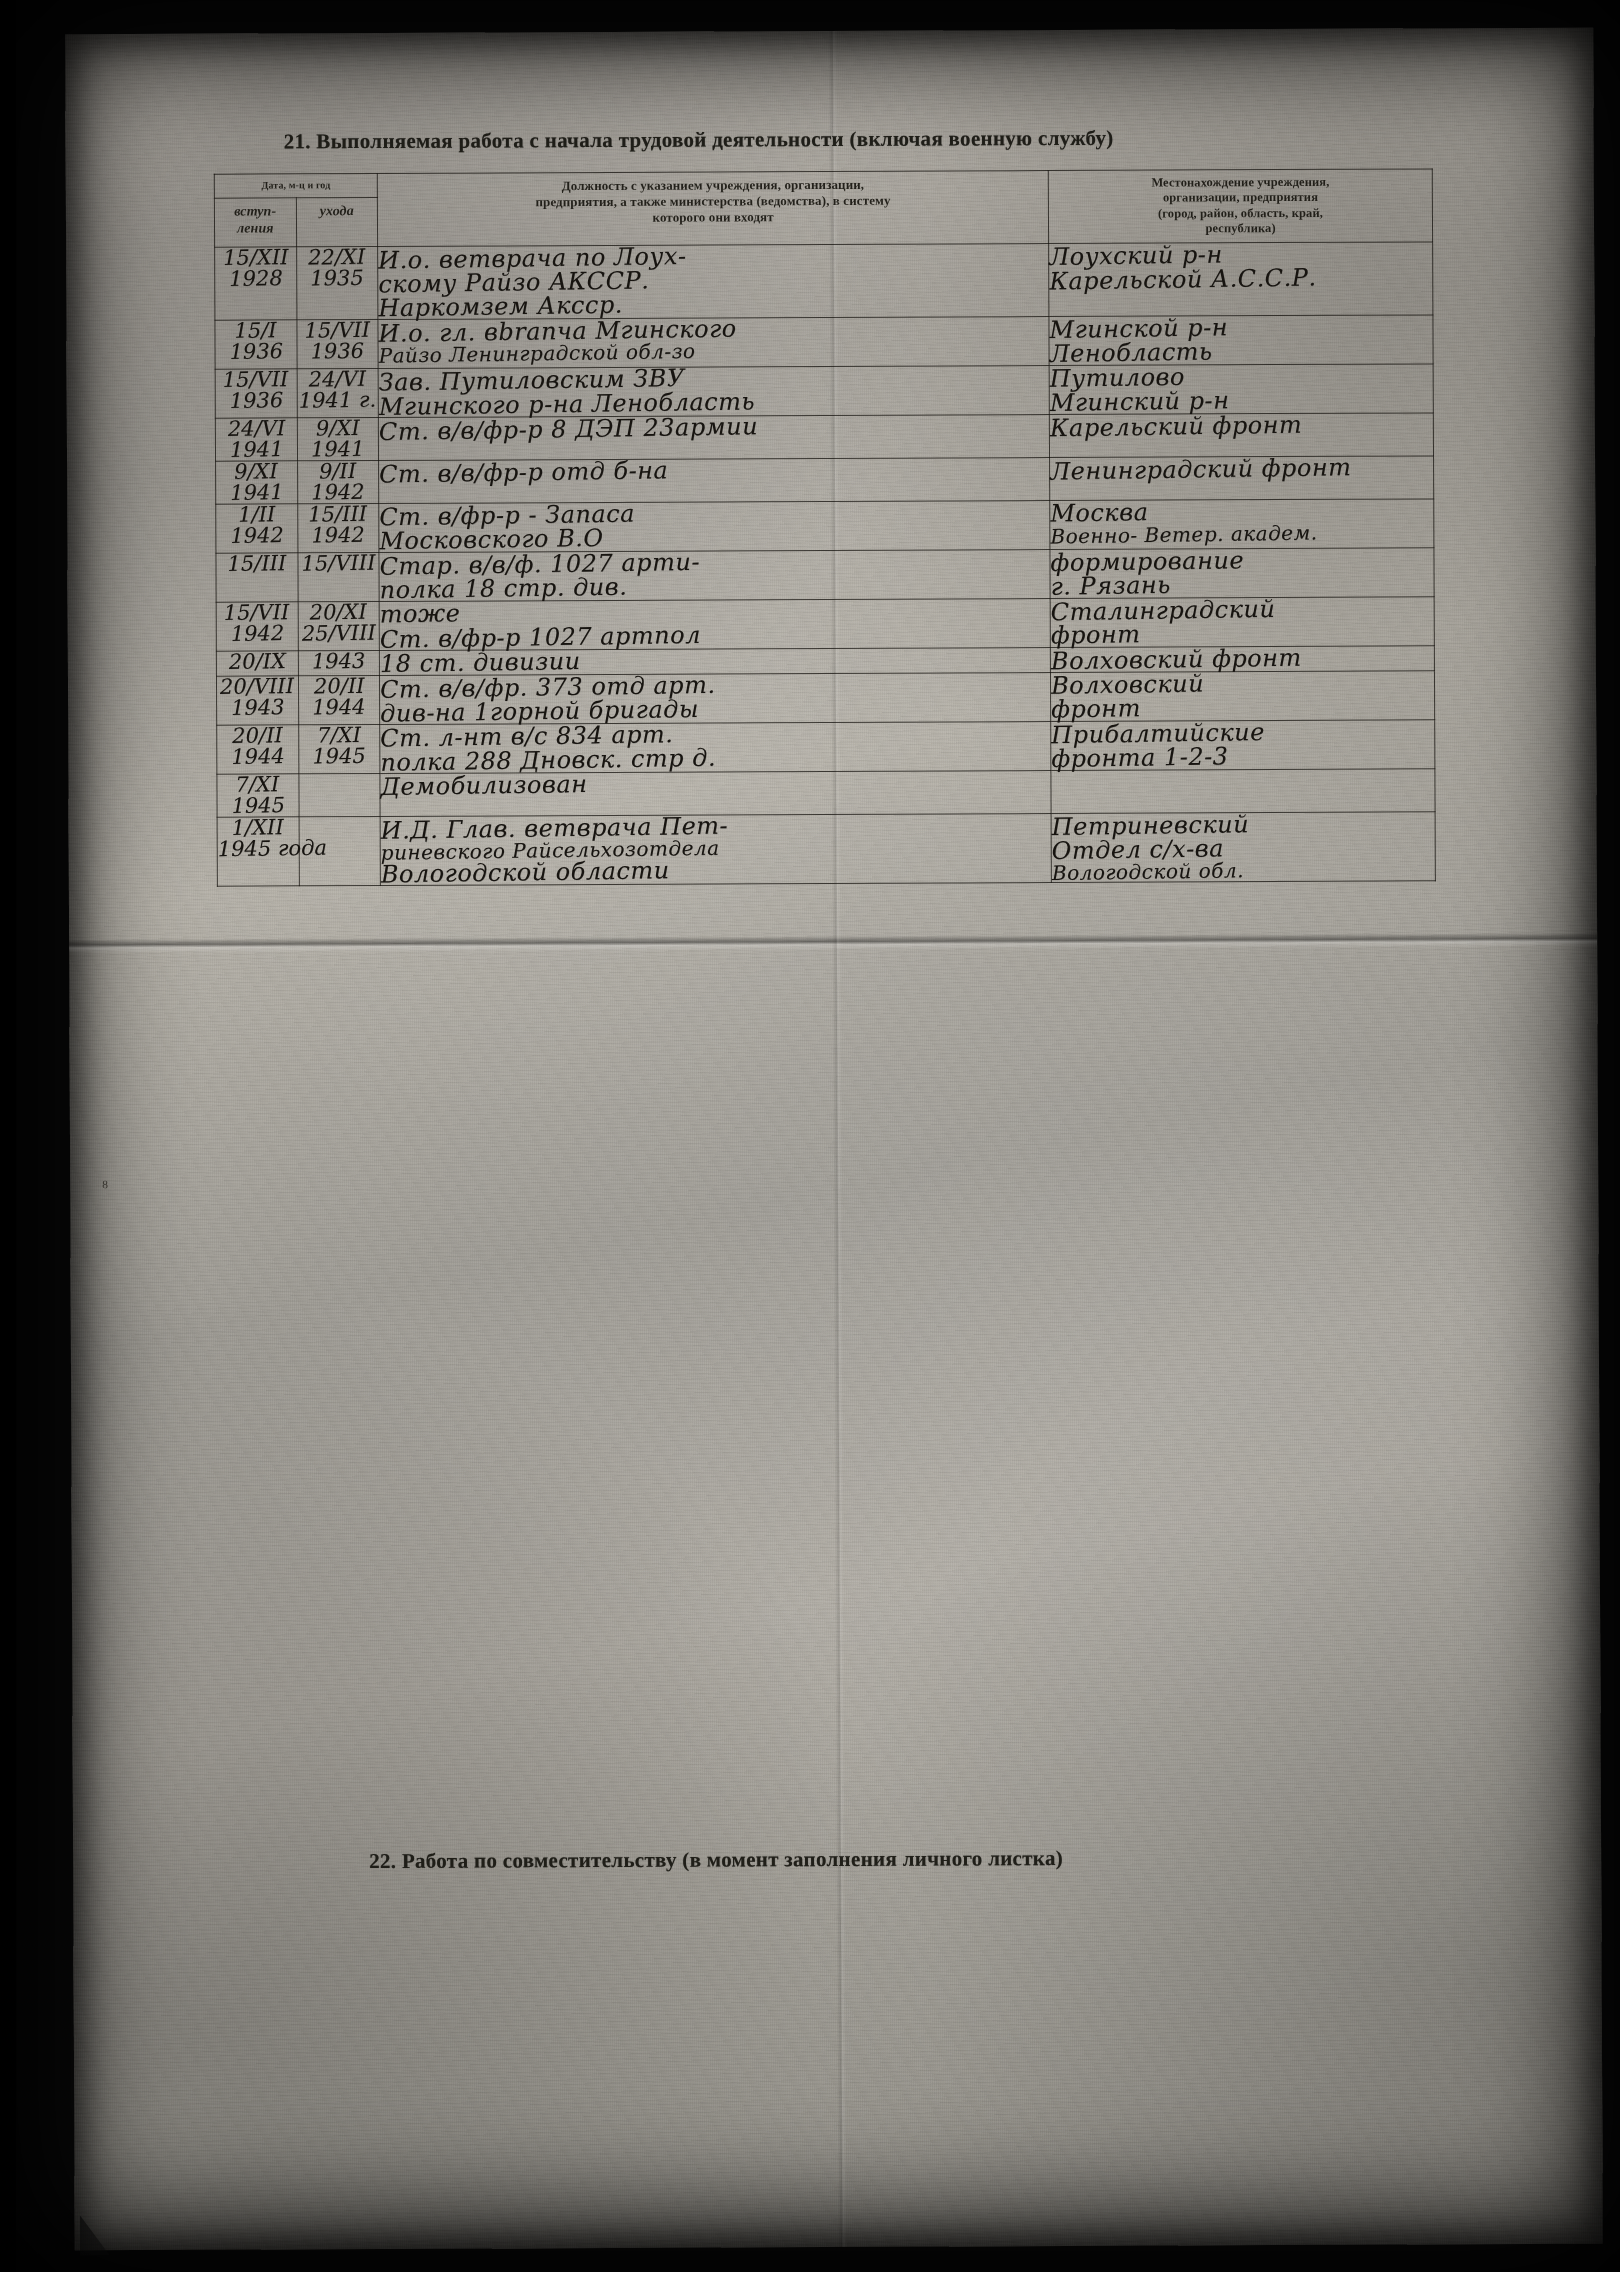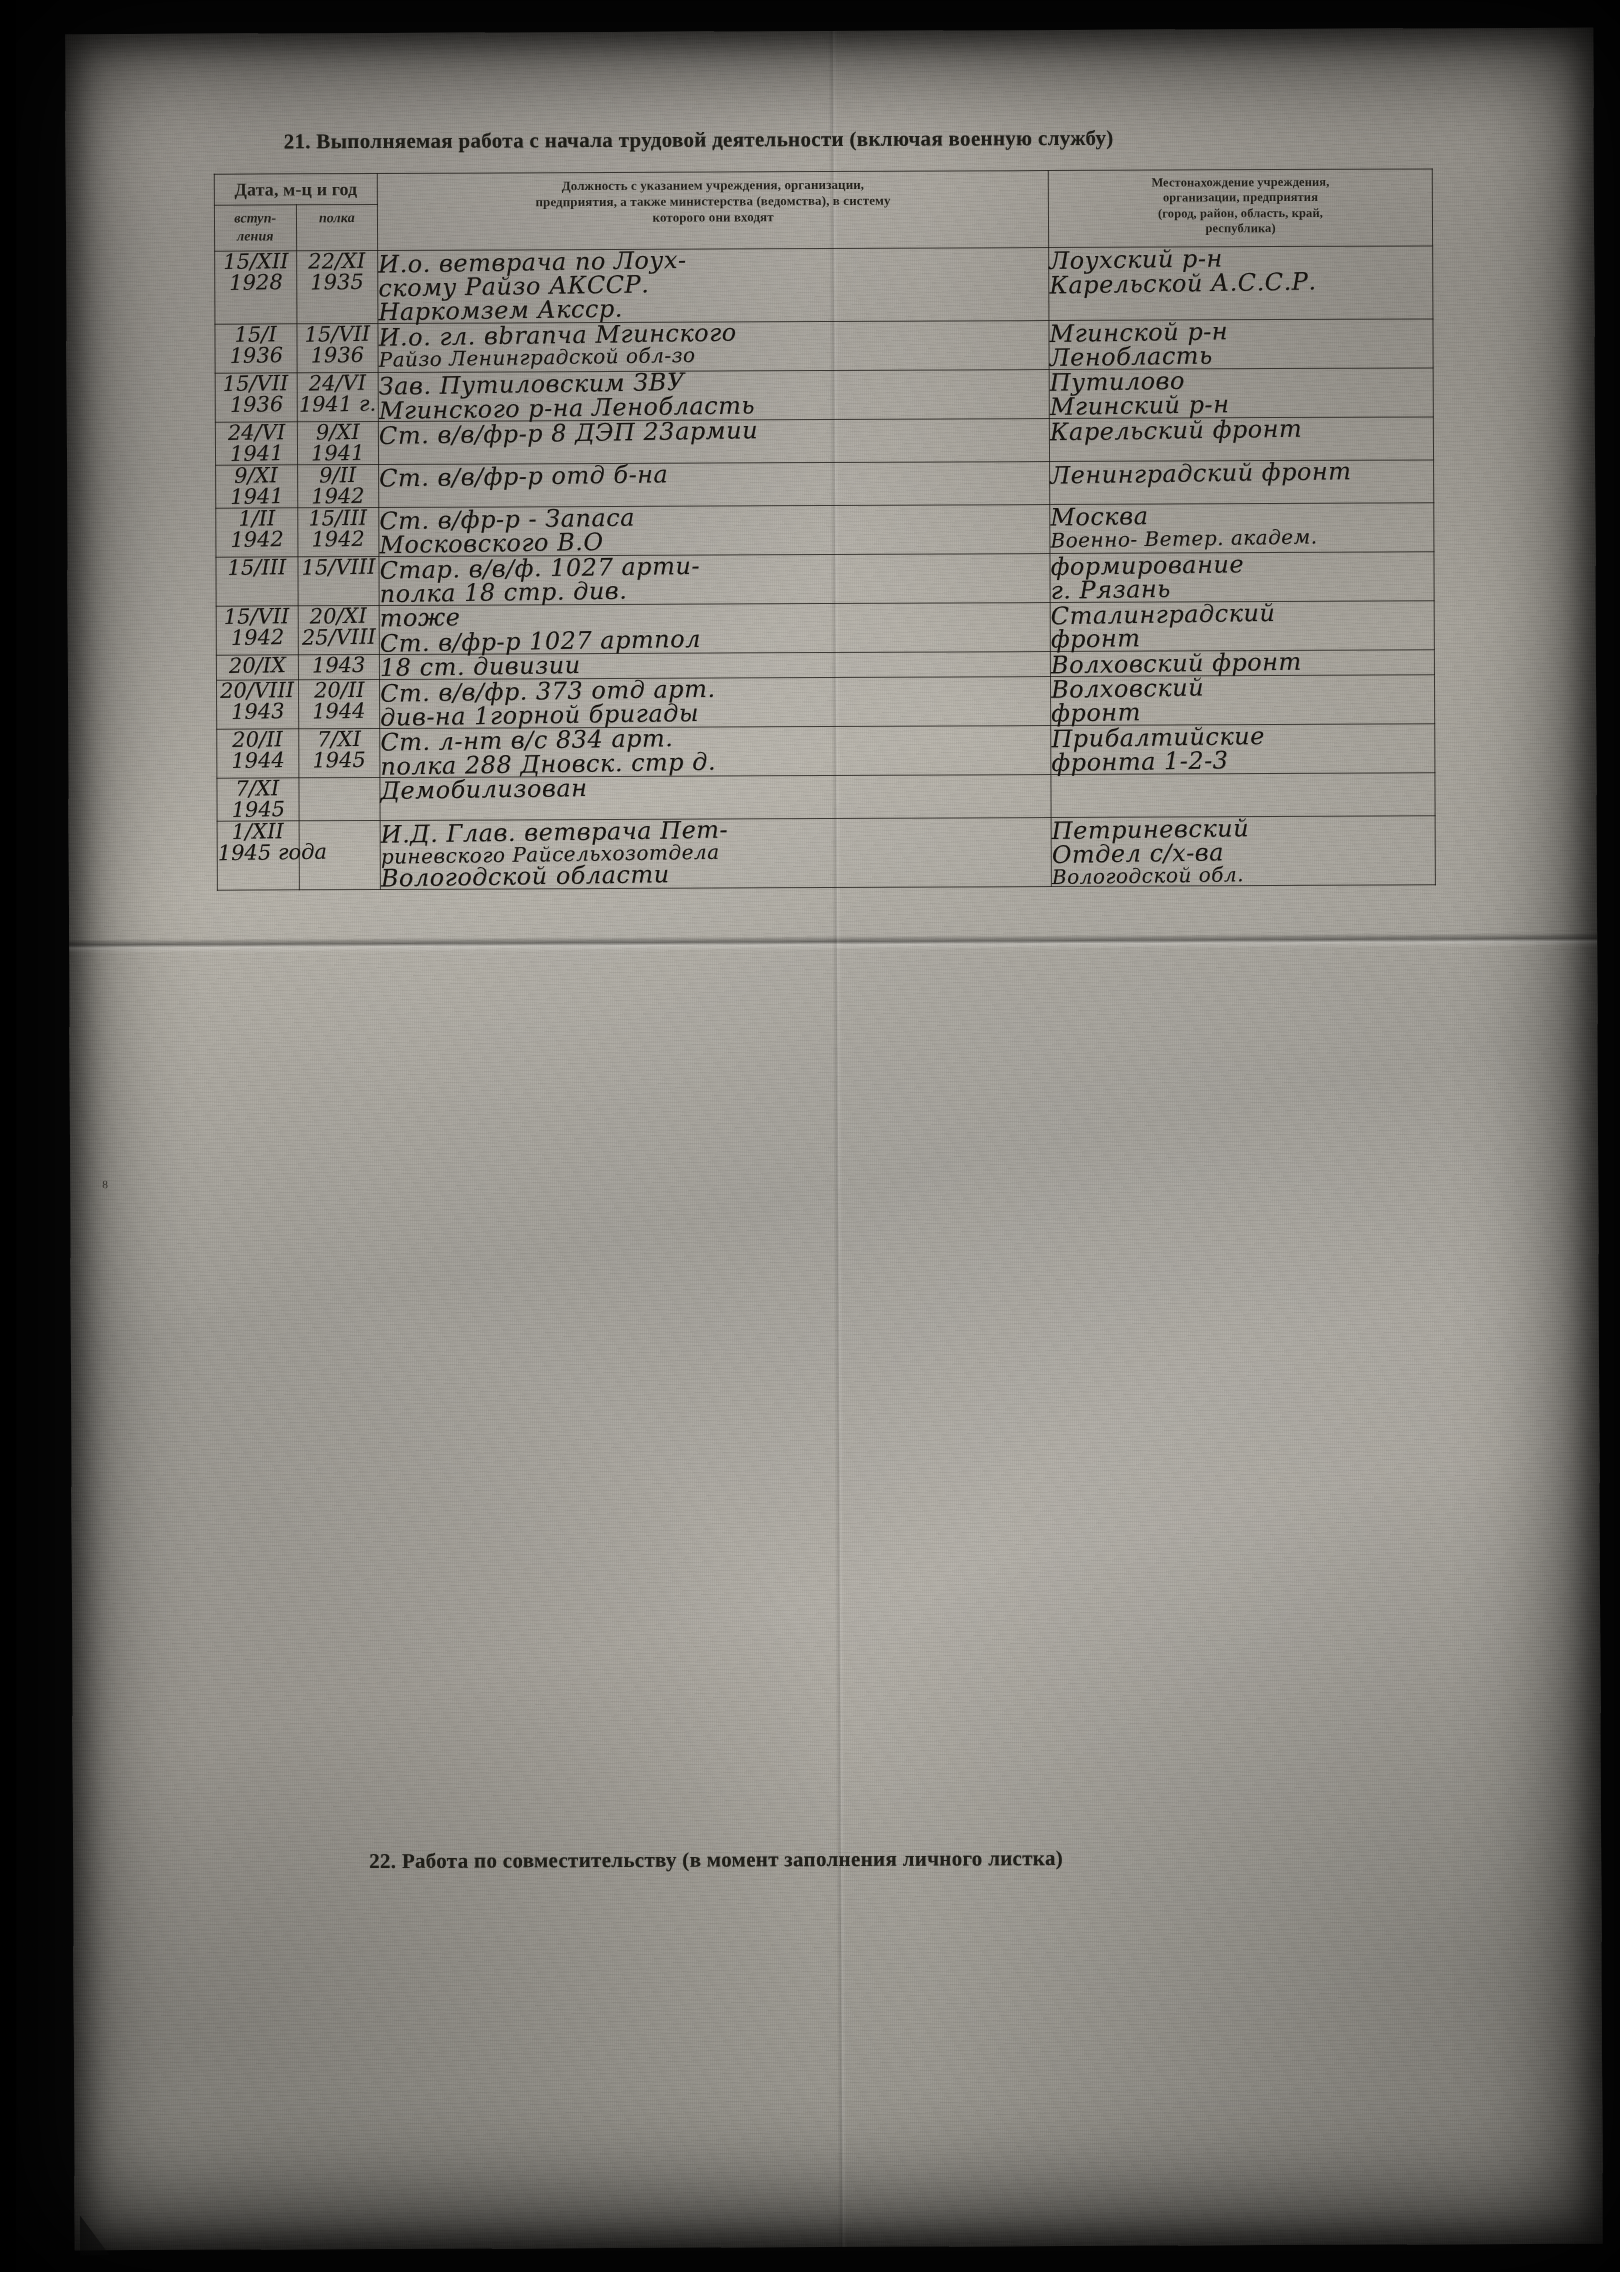--- a/index.html
+++ b/index.html
@@ -133,21 +133,21 @@
     font-weight: 700;
     color: #1a1812;
     font-size: 13px;
     line-height: 1.22;
     padding: 5.2px 4.2px 6.2px 4.2px !important;
     letter-spacing: 0.1px;
     opacity: 0.93;
   }
   .hdr.small { font-size: 12.5px; }
   .hdr-top {
-    font-size: 18px;
+    font-size: 10px;
     padding: 5.2px 2.1px 3.1px 2.1px !important;
     border-bottom: 1px solid rgba(20,18,14,0.7);
   }
   .hdr-sub {
     font-size: 14px;
     padding: 4.2px 2.1px 6.2px 2.1px !important;
     font-style: italic;
   }
 
   
@@ -243,21 +243,21 @@
             <div>организации, предприятия</div>
             <div>(город, район, область, край,</div>
             <div>республика)</div>
           </td>
         </tr>
         <tr>
           <td class="hdr hdr-sub">
             <div>вступ-</div>
             <div>ления</div>
           </td>
-          <td class="hdr hdr-sub">полка</td>
+          <td class="hdr hdr-sub">ухода</td>
         </tr>
 
         <tr>
           <td class="cell-pad cell-date">
             <span class="hw date">15/XII</span><br>
             <span class="hw date">1928</span>
           </td>
           <td class="cell-pad cell-date">
             <span class="hw date">22/XI</span><br>
             <span class="hw date">1935</span>

